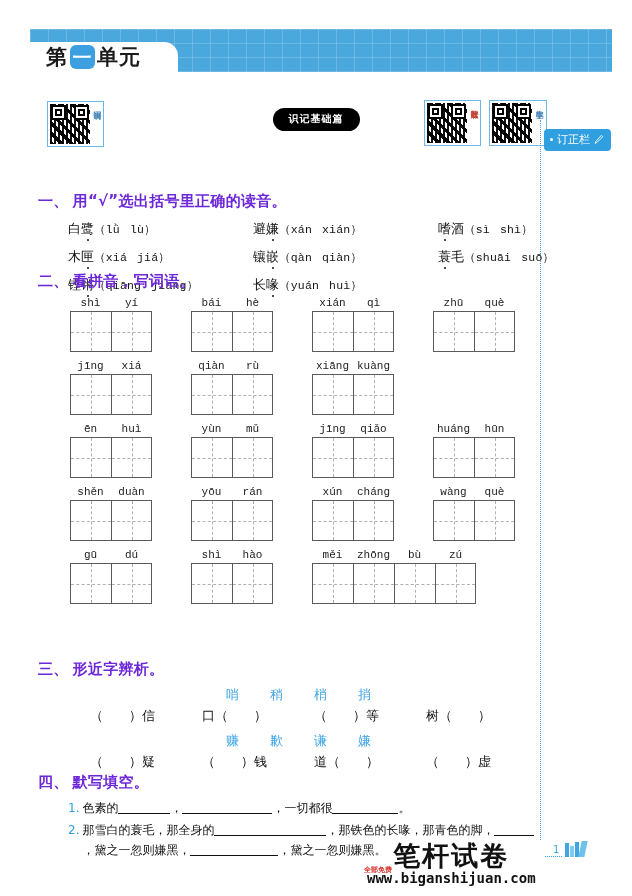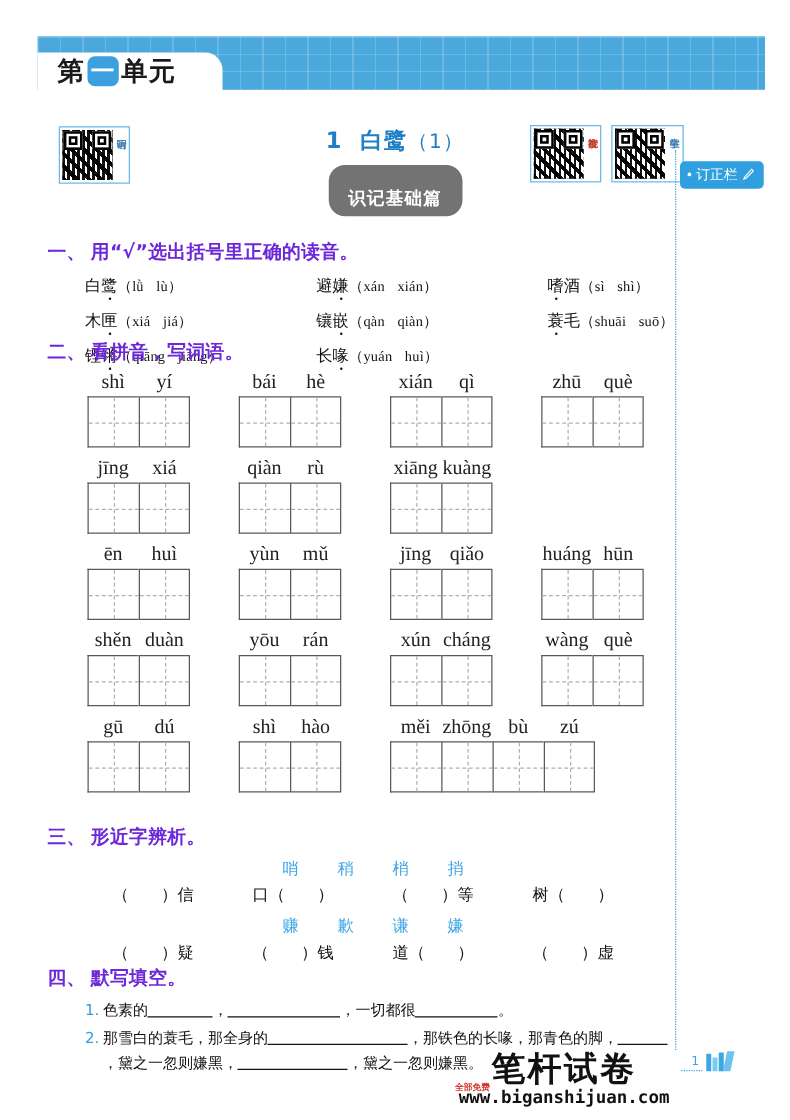--- a/index.html
+++ b/index.html
@@ -96,24 +96,24 @@
   .lesson-title {
     font-size: 18px; font-weight: 700; color: #1f7fc4;
     letter-spacing: 1px;
     font-family: "DejaVu Sans", "Liberation Sans", sans-serif;
   }
   .lesson-title .num { margin-right: 14px; font-weight: 700; }
   .lesson-title .paren { font-weight: 400; font-size: 16px; }
   .lesson-badge {
     display: inline-block;
     margin-top: 8px;
-    background: #737373;
+    background: #000000;
     color: #ffffff;
-    font-size: 14px; font-weight: 700;
-    padding: 18px 16px 5px;
+    font-size: 10px; font-weight: 700;
+    padding: 4px 16px 5px;
     border-radius: 13px;
     letter-spacing: 1px;
     font-family: "DejaVu Sans", sans-serif;
   }
 
   
   .correction-badge {
     position: absolute;
     left: 544px; top: 129px;
     background: #2f9fe0;
@@ -147,21 +147,21 @@
 
   
   #sec1 { top: 192px; }
   .pron-grid {
     margin-top: 9px;
     margin-left: 30px;
     display: grid;
     grid-template-columns: 185px 185px 150px;
     row-gap: 10px;
     font-size: 12px;
-    font-family: Liberation Serif, serif;
+    font-family: Liberation Mono, monospace;
   }
   .pron-item { white-space: nowrap; color: #111; }
   .pron-item .hz { font-size: 13px; position: relative; }
   .pron-item .dotted {
     position: relative;
   }
   .pron-item .dotted::after {
     content: "";
     position: absolute;
     left: 50%; bottom: -4px;
@@ -172,23 +172,23 @@
   .pron-item .py .sp { display: inline-block; width: 10px; }
 
   
   #sec2 { top: 272px; }
   .tian-rows { margin-top: 6px; }
   .tian-row { display: flex; margin-left: 32px; margin-bottom: 8px; }
   .tian-group { margin-right: 39px; }
   .tian-group:last-child { margin-right: 0; }
   .tian-py {
     display: flex;
-    font-size: 16px;
+    font-size: 11px;
     color: #222;
-    font-family: Liberation Serif, serif;
+    font-family: Liberation Mono, monospace;
     margin-bottom: 2px;
     justify-content: space-between;
   }
   .tian-py span { width: 41px; text-align: center; }
   .tian-boxes { display: flex; }
   .tian-cell {
     width: 41px; height: 41px;
     border: 1px solid #5a5a5a;
     border-right: none;
     position: relative;
@@ -311,23 +311,20 @@
     <div class="qr-code"></div>
     <div class="qr-label red">智能批改</div>
   </div>
   <div class="qr">
     <div class="qr-code"></div>
     <div class="qr-label">生字教学</div>
   </div>
 </div>
 
 <div class="lesson-head">
-  <div class="lesson-title">
-    <span class="num">1</span><span>白鹭</span><span class="paren">（1）</span>
-  </div>
   <div class="lesson-badge">识记基础篇</div>
 </div>
 
 <div class="vdivider"></div>
 <div class="correction-badge">
   <span class="dot"></span>
   <span>订正栏</span>
   <svg width="11" height="11" viewBox="0 0 16 16">
     <path d="M12 2l2 2-8.5 8.5L3 13.5l1-2.5z" fill="none" stroke="#fff" stroke-width="1.3"></path>
   </svg>

